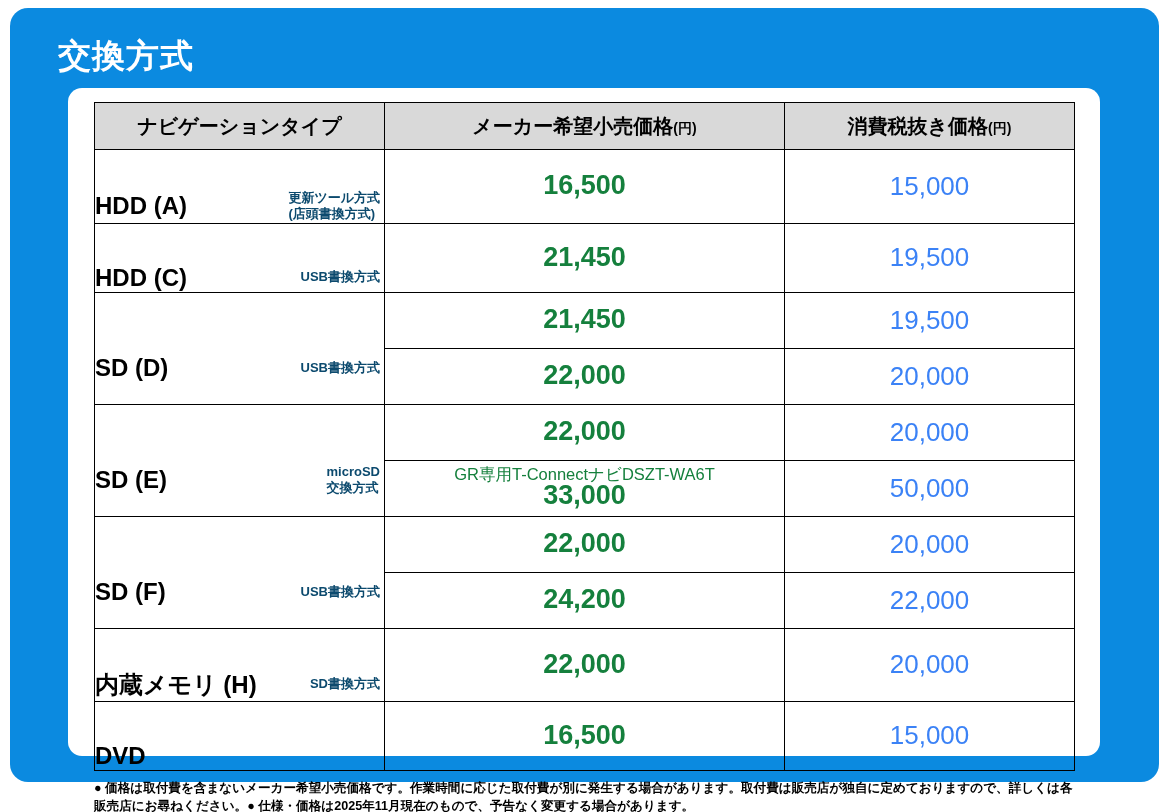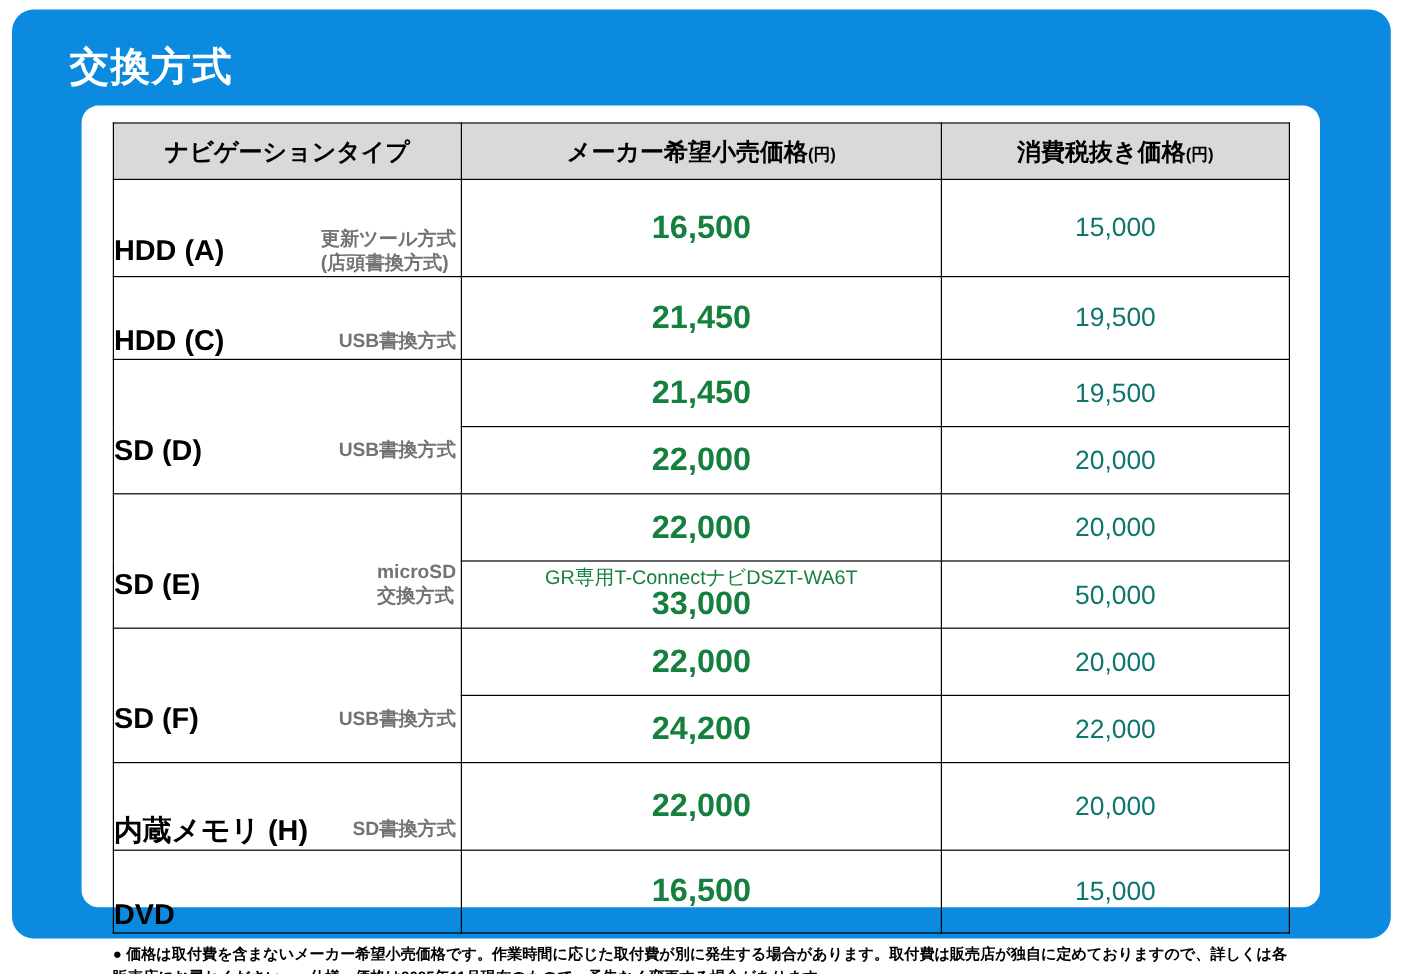--- a/index.html
+++ b/index.html
@@ -88,24 +88,24 @@
     width: 100%;
     margin-top: 40px;
   }
   .type-name {
     font-size: 24px;
     font-weight: bold;
     color: #000000;
     white-space: nowrap;
   }
   .type-note {
-    font-size: 16px;
+    font-size: 13px;
     font-weight: bold;
     line-height: 1.25;
-    color: #737373;
+    color: #0c4a6e;
     text-align: left;
     padding-right: 4px;
     white-space: pre-line;
   }
   td.price-cell {
     font-size: 27px;
     font-weight: bold;
     color: #15803d;
     height: 55px;
   }
@@ -114,22 +114,22 @@
     font-size: 16.5px;
     font-weight: normal;
     line-height: 1.1;
     margin-bottom: -2px;
   }
   td.price-cell .amount {
     display: block;
     line-height: 1.1;
   }
   td.tax-cell {
-    font-size: 22px;
-    color: #0f766e;
+    font-size: 26px;
+    color: #3b82f6;
   }
   .notes {
     margin-top: 8px;
     font-size: 12.6px;
     font-weight: bold;
     line-height: 1.5;
     color: #000000;
     width: 980px;
   }
 </style>

